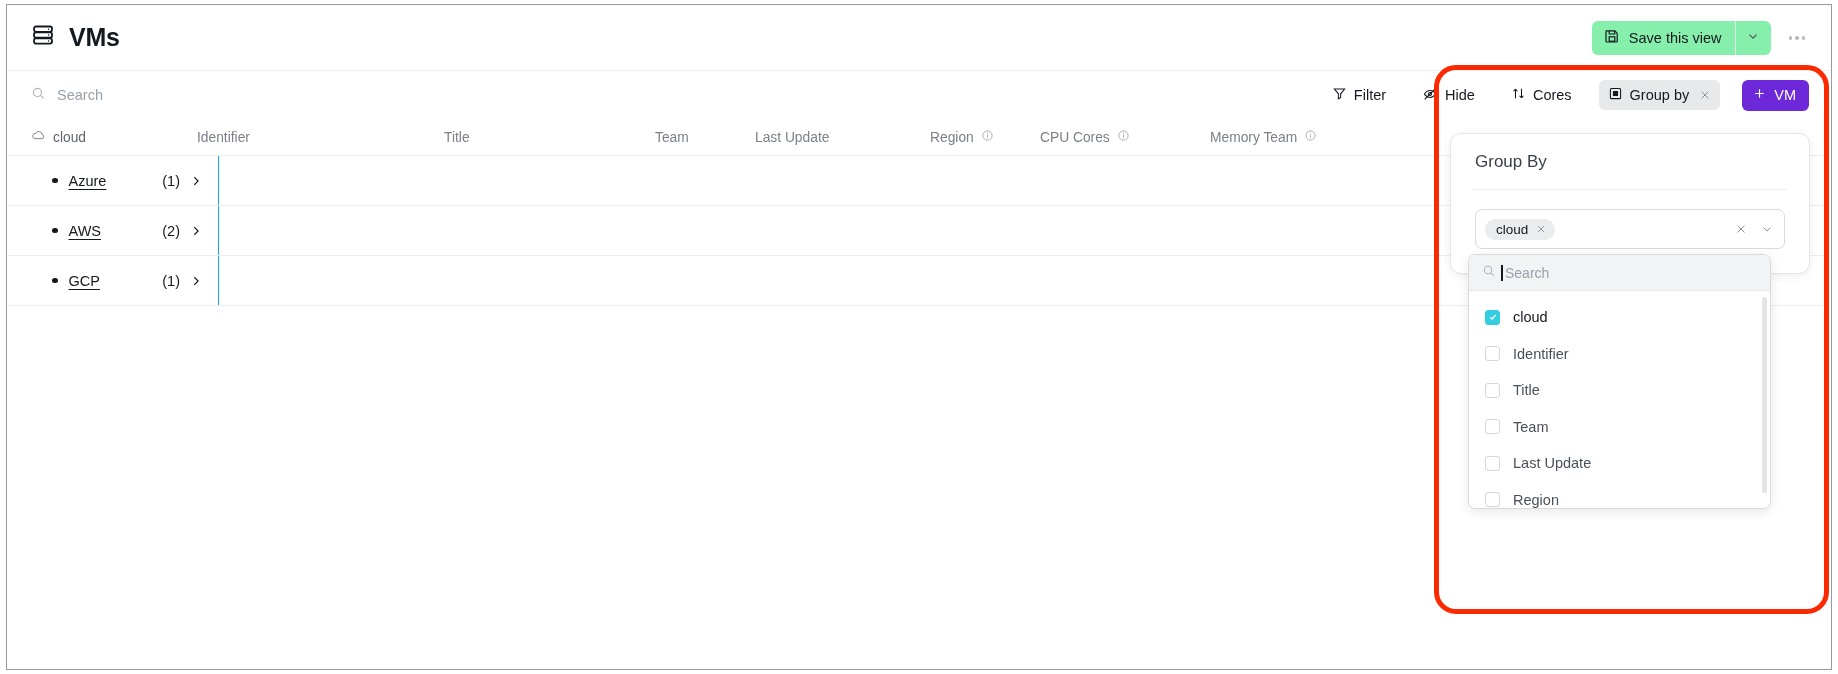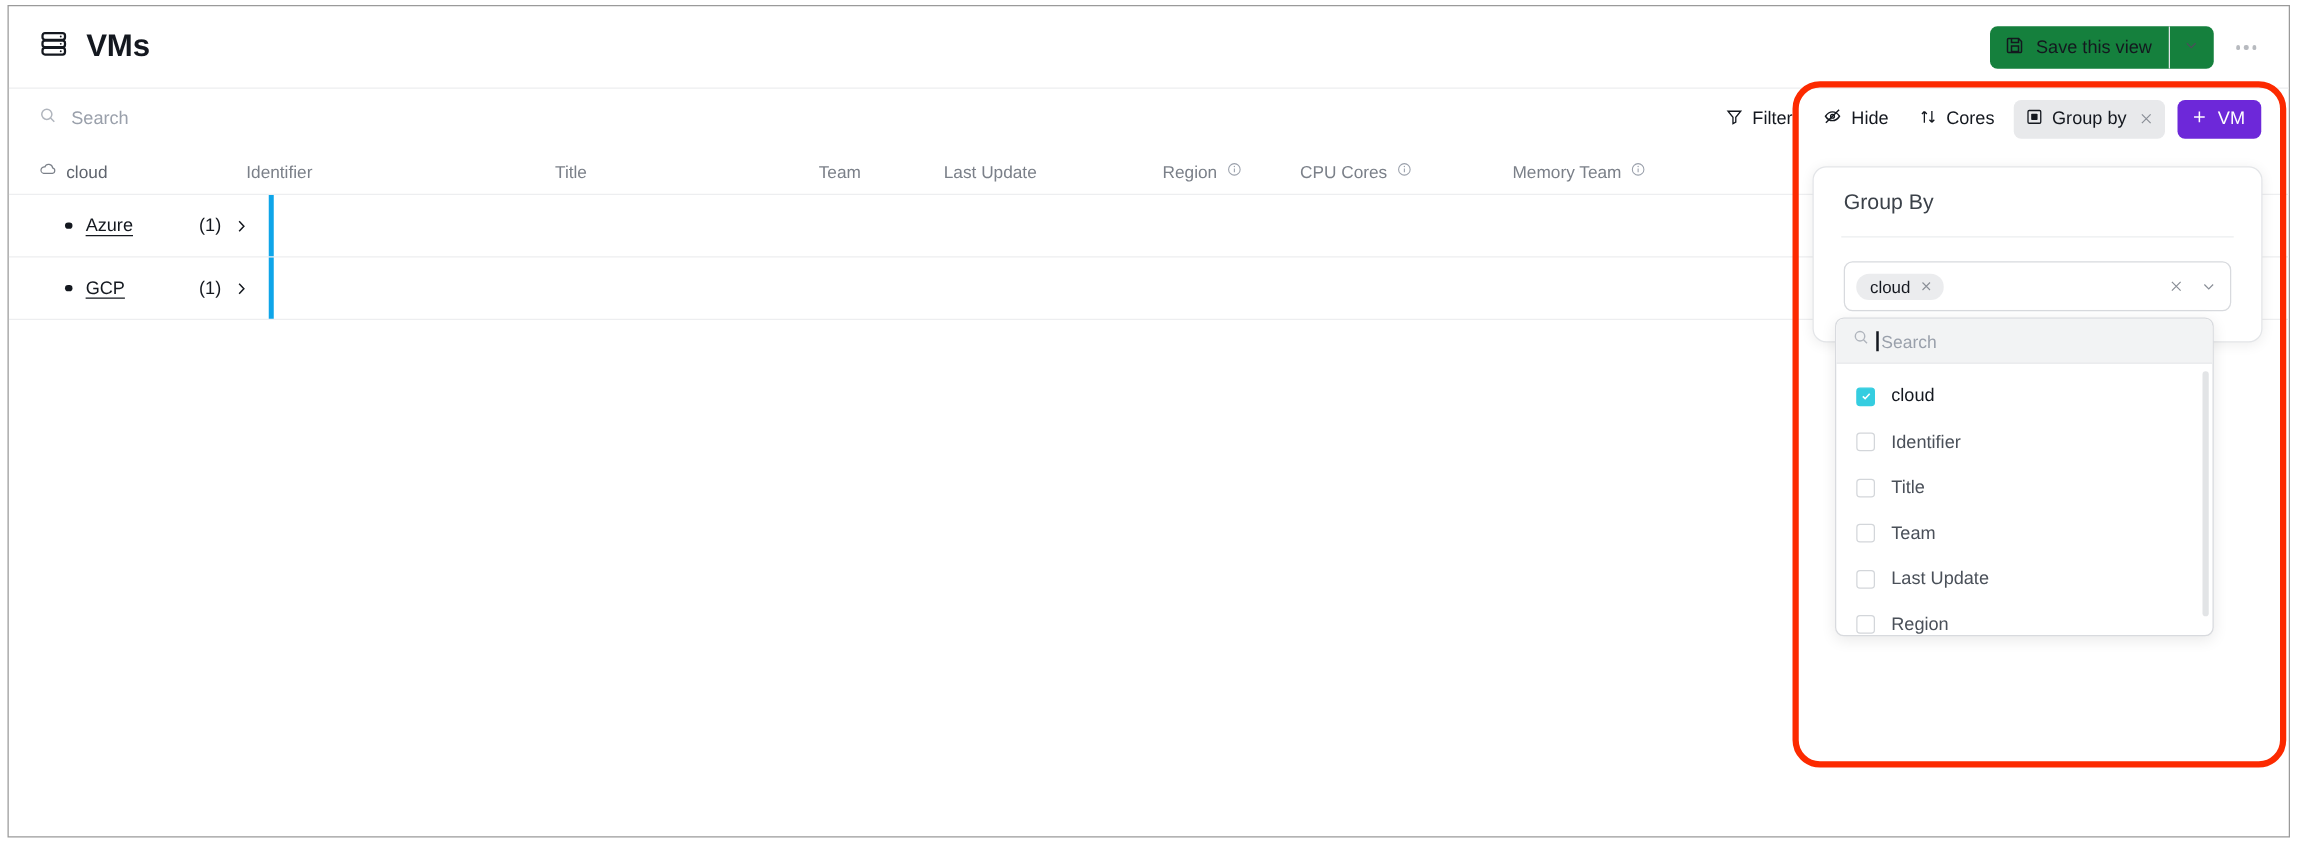--- a/index.html
+++ b/index.html
@@ -51,21 +51,21 @@
     top: 0;
     height: 66px;
     display: flex;
     align-items: center;
     gap: 14px;
   }
   .save-view {
     display: flex;
     align-items: center;
     height: 34px;
-    background: #15803d;
+    background: #86efac;
     border-radius: 6px;
     overflow: hidden;
   }
   .save-view-main {
     display: flex;
     align-items: center;
     gap: 9px;
     padding: 0 13px 0 12px;
     height: 100%;
     cursor: pointer;
@@ -115,21 +115,21 @@
     color: #9aa0ab;
   }
 
   .toolbar-actions {
     position: absolute;
     right: 22px;
     top: 0;
     height: 48px;
     display: flex;
     align-items: center;
-    gap: 6px;
+    gap: 18px;
   }
   .tb-btn {
     display: flex;
     align-items: center;
     gap: 7px;
     padding: 6px 9px;
     border-radius: 6px;
     cursor: pointer;
     font-size: 14.5px;
     color: #14181f;
@@ -186,21 +186,21 @@
     display: flex;
     align-items: center;
     border-bottom: 1px solid #edeef0;
   }
   .group-cell {
     width: 212px;
     height: 100%;
     display: flex;
     align-items: center;
     padding-left: 45px;
-    border-right: 4px solid #0ea5e9;
+    border-right: 1px solid #0ea5e9;
     position: relative;
   }
   .bullet {
     width: 5.5px; height: 5.5px; border-radius: 50%;
     background: #14181f; flex: 0 0 auto;
     margin-right: 11px;
   }
   .group-name {
     font-size: 14.5px;
     color: #14181f;
@@ -540,20 +540,32 @@
       <span class="group-name">Azure</span>
       <span class="group-count">(1)</span>
       <span class="group-chev">
         <svg width="14" height="14" viewBox="0 0 20 20" fill="none" stroke="#14181f" stroke-width="1.7">
           <path d="M7.6 4.4l5.4 5.6-5.4 5.6"></path>
         </svg>
       </span>
     </div>
   </div>
 
+  <div class="group-row">
+    <div class="group-cell">
+      <span class="bullet"></span>
+      <span class="group-name">AWS</span>
+      <span class="group-count">(2)</span>
+      <span class="group-chev">
+        <svg width="14" height="14" viewBox="0 0 20 20" fill="none" stroke="#14181f" stroke-width="1.7">
+          <path d="M7.6 4.4l5.4 5.6-5.4 5.6"></path>
+        </svg>
+      </span>
+    </div>
+  </div>
 
   <div class="group-row">
     <div class="group-cell">
       <span class="bullet"></span>
       <span class="group-name">GCP</span>
       <span class="group-count">(1)</span>
       <span class="group-chev">
         <svg width="14" height="14" viewBox="0 0 20 20" fill="none" stroke="#14181f" stroke-width="1.7">
           <path d="M7.6 4.4l5.4 5.6-5.4 5.6"></path>
         </svg>

